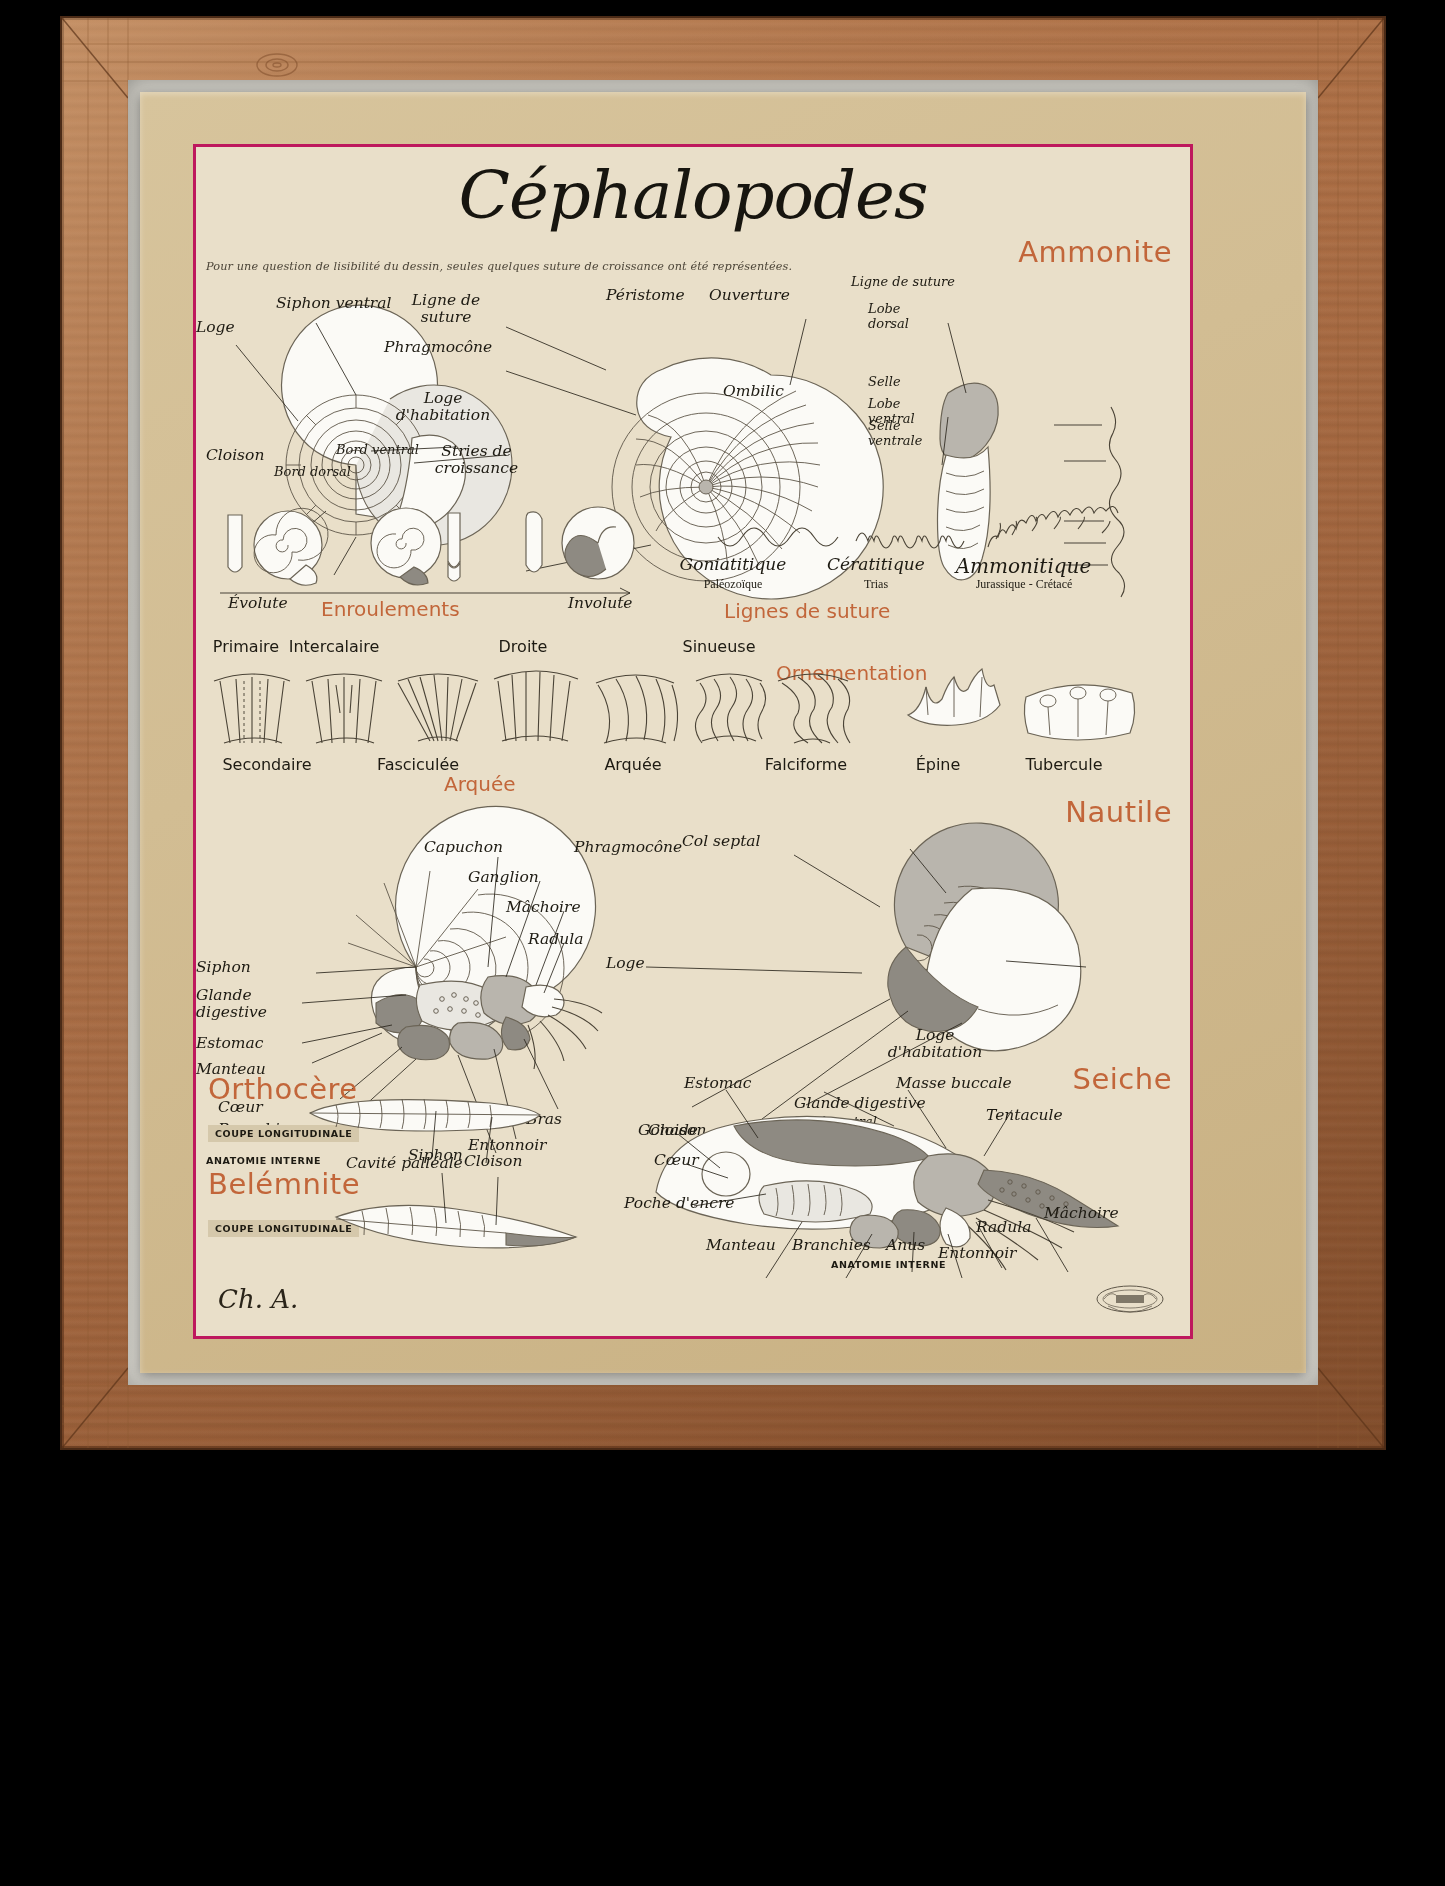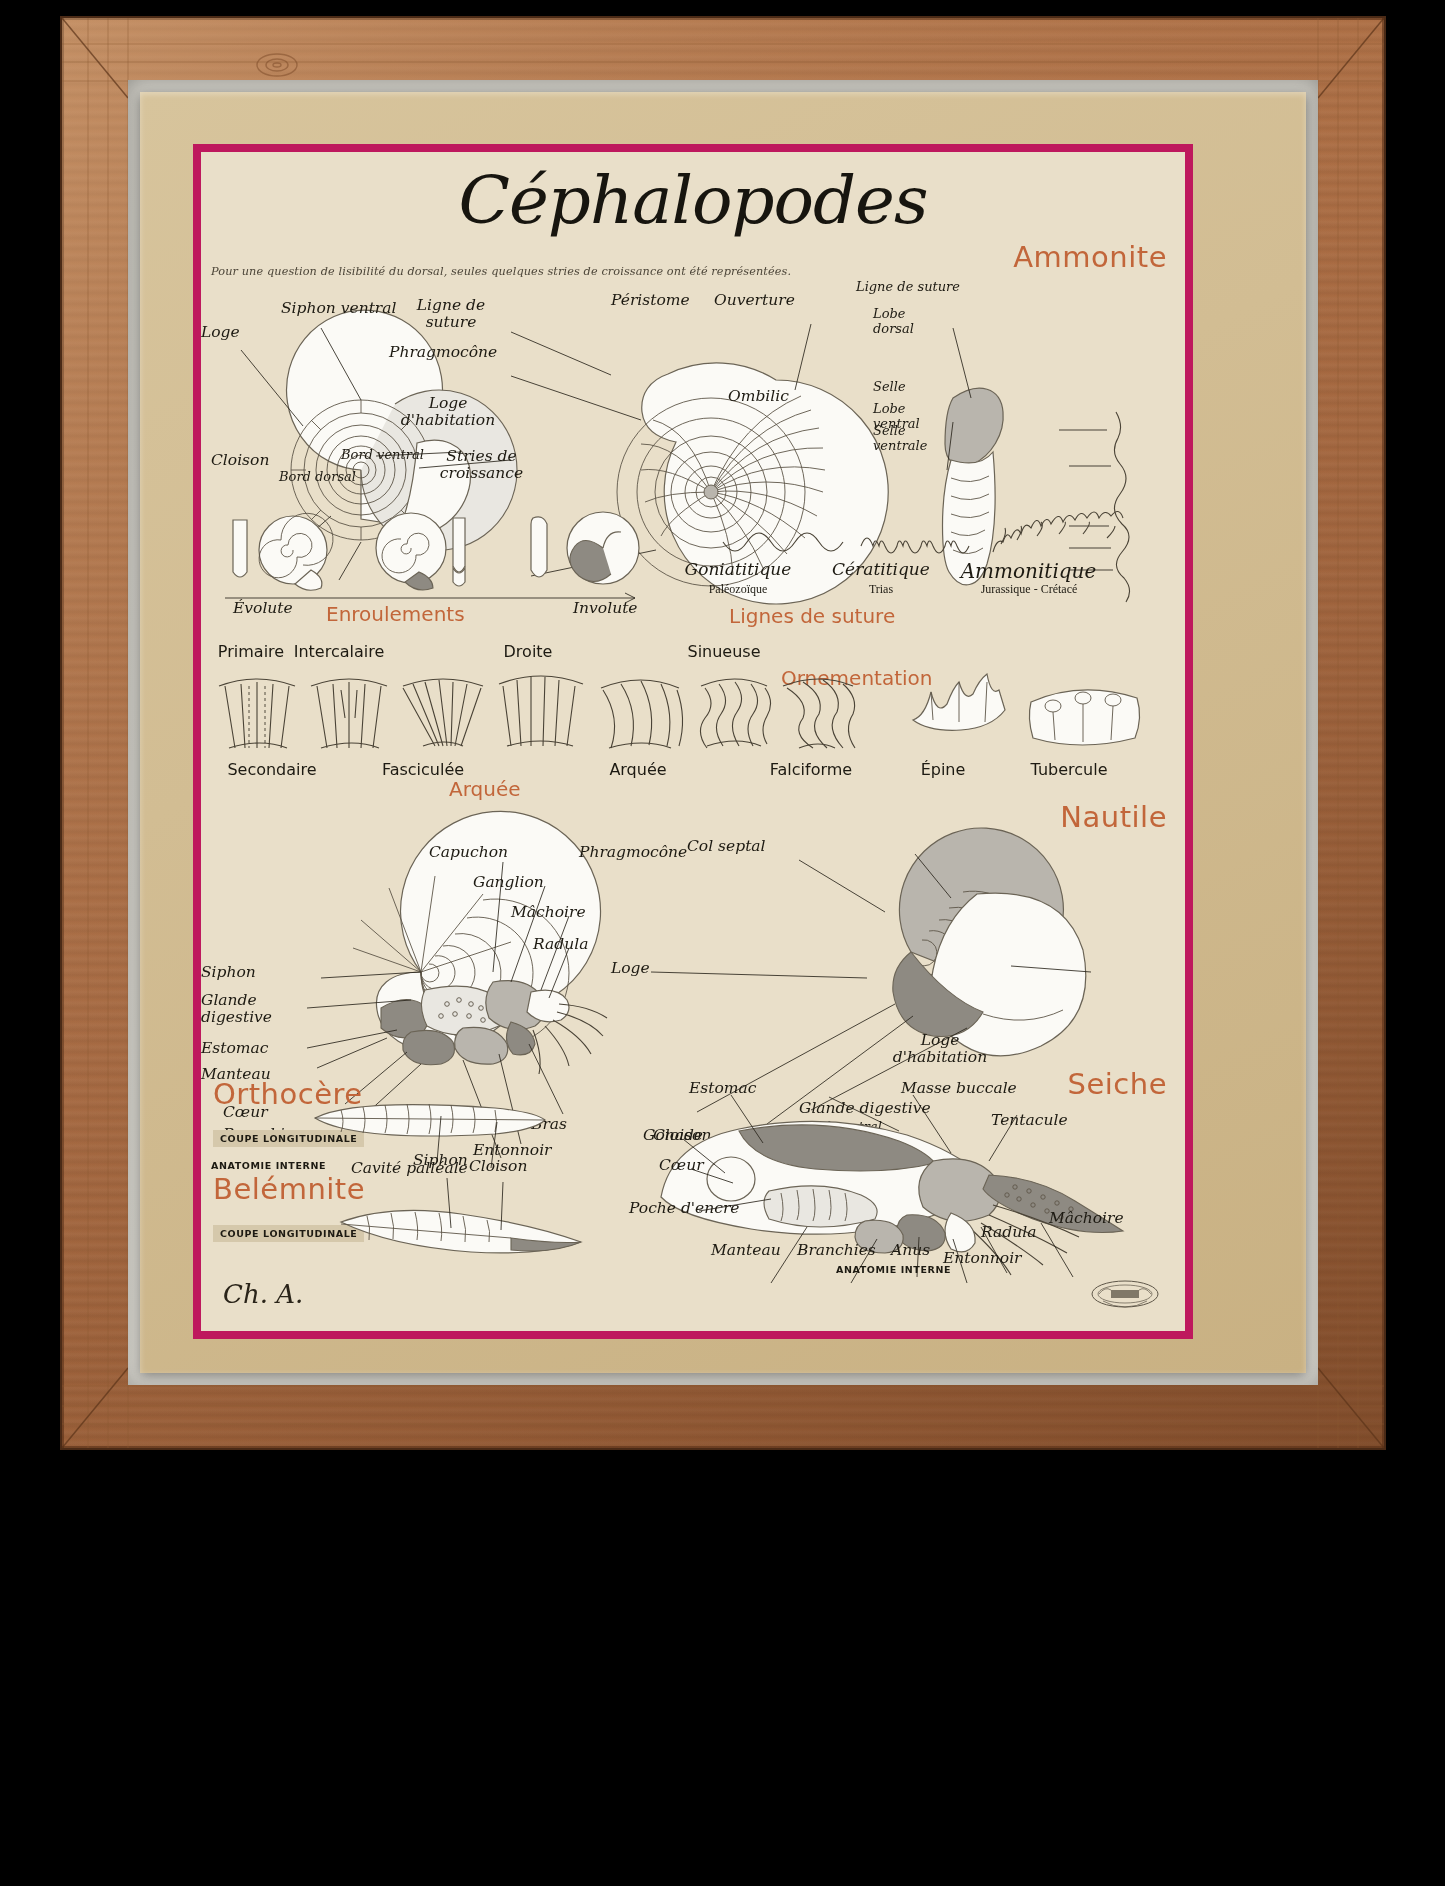--- a/index.html
+++ b/index.html
@@ -30,21 +30,21 @@
   .mat {
     position: absolute; left: 140px; top: 92px; width: 1166px; height: 1281px;
     background: linear-gradient(155deg,#d7c49c 0%, #d2bd93 40%, #c9b183 100%);
     box-shadow: inset 0 2px 6px rgba(255,255,255,.35), 0 3px 12px rgba(0,0,0,.45);
   }
 
   
   .poster {
     position: absolute; left: 193px; top: 144px; width: 1000px; height: 1195px;
     background: #e9dfc9;
-    border: 8px solid #be185d;
+    border: 3px solid #be185d;
     overflow: hidden;
   }
   .poster-inner { position: relative; width: 100%; height: 100%; }
 
   .title {
     position: absolute; left: 0; right: 0; top: 10px;
     text-align: center;
     font-family: "DejaVu Serif", serif;
     font-style: italic;
     font-size: 66px;
@@ -180,21 +180,21 @@
     </svg>
   </div>
 
   <div class="mat-shadow"></div>
   <div class="mat"></div>
 
   <div class="poster">
   <div class="poster-inner">
 
     <div class="title">Céphalopodes</div>
-    <div class="note">Pour une question de lisibilité du dorsal, seules quelques stries de croissance ont été représentées.</div>
+    <div class="note">Pour une question de lisibilité du dessin, seules quelques suture de croissance ont été représentées.</div>
 
     <div class="sec-head" style="right:18px; top:88px;">Ammonite</div>
 
     <svg style="position:absolute;left:10px;top:128px;width:980px;height:340px;" viewBox="0 0 980 340">
 
       <g>
         <path class="shellw" d="M150,190 a78,80 0 1,1 62,-27 l-6,24 c-14,18 -22,34 -18,58 l-38,-6 z"></path>
         <path class="shelll" d="M150,190 a78,80 0 1,0 34,-66"></path>
         <g class="ink2">
           <circle cx="150" cy="190" r="70"></circle>

